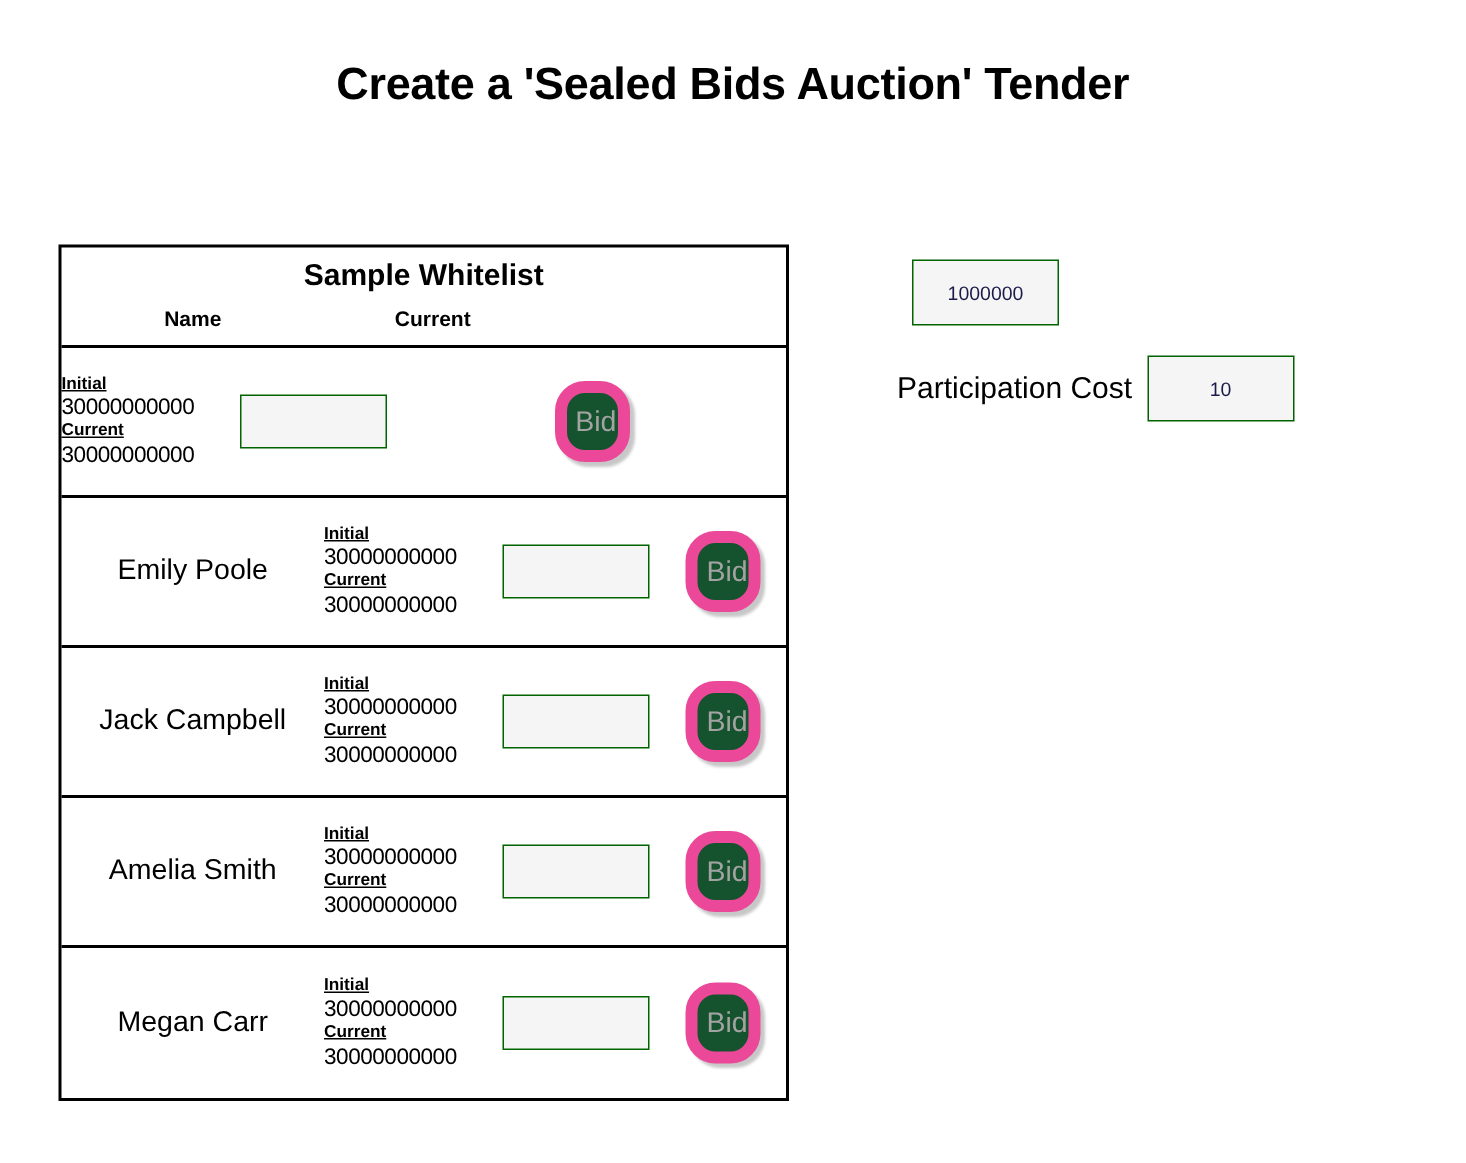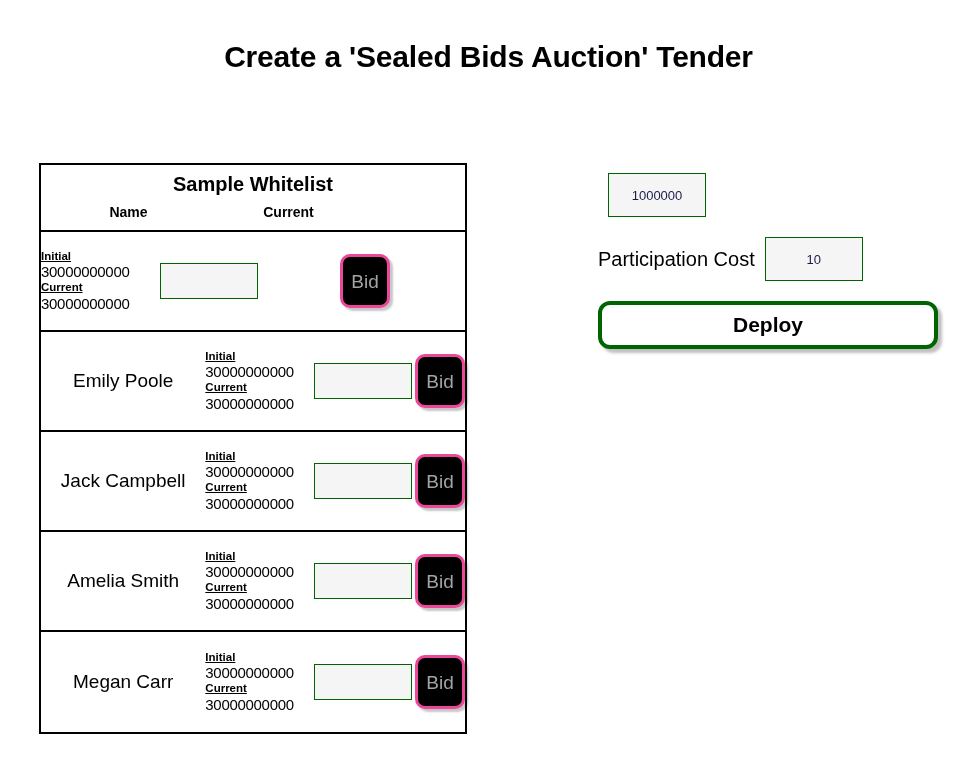--- a/index.html
+++ b/index.html
@@ -34,21 +34,21 @@
     top: 163px;
     left: 0;
     width: 977px;
   }
 
   
   .whitelist {
     position: absolute;
     left: 39px;
     top: 0;
-    width: 428px;
+    width: 487px;
     border: 2px solid #000000;
     background: #ffffff;
   }
   .wl-head {
     border-bottom: 2px solid #000000;
     padding: 6px 0 10px 0;
   }
   .wl-title {
     text-align: center;
     font-size: 20px;
@@ -119,23 +119,23 @@
     border-radius: 0;
   }
   .cell-action {
     flex: 1;
     display: flex;
     justify-content: center;
   }
   .bid-btn {
     width: 50px;
     height: 54px;
-    border: 3px solid #ec4899;
-    border-radius: 10px;
-    background: #000000;
+    border: 8px solid #ec4899;
+    border-radius: 20px;
+    background: #14532d;
     color: #a3a3a3;
     font-family: "Liberation Sans", sans-serif;
     font-size: 19px;
     font-weight: normal;
     box-shadow: 3px 3px 2px rgba(0,0,0,0.22);
     cursor: default;
     line-height: 1;
   }
 
   
@@ -287,17 +287,16 @@
 
     <div class="param-row">
       <input class="param-input" id="threshold-input" type="text" value="1000000" style="">
     </div>
 
     <div class="param-row">
       <span class="param-label">Participation Cost</span>
       <input class="param-input" id="cost-input" type="text" value="10" style="">
     </div>
 
-    <button class="deploy-btn">Deploy</button>
 
   </div>
 
 </div>
 
 </body></html>

